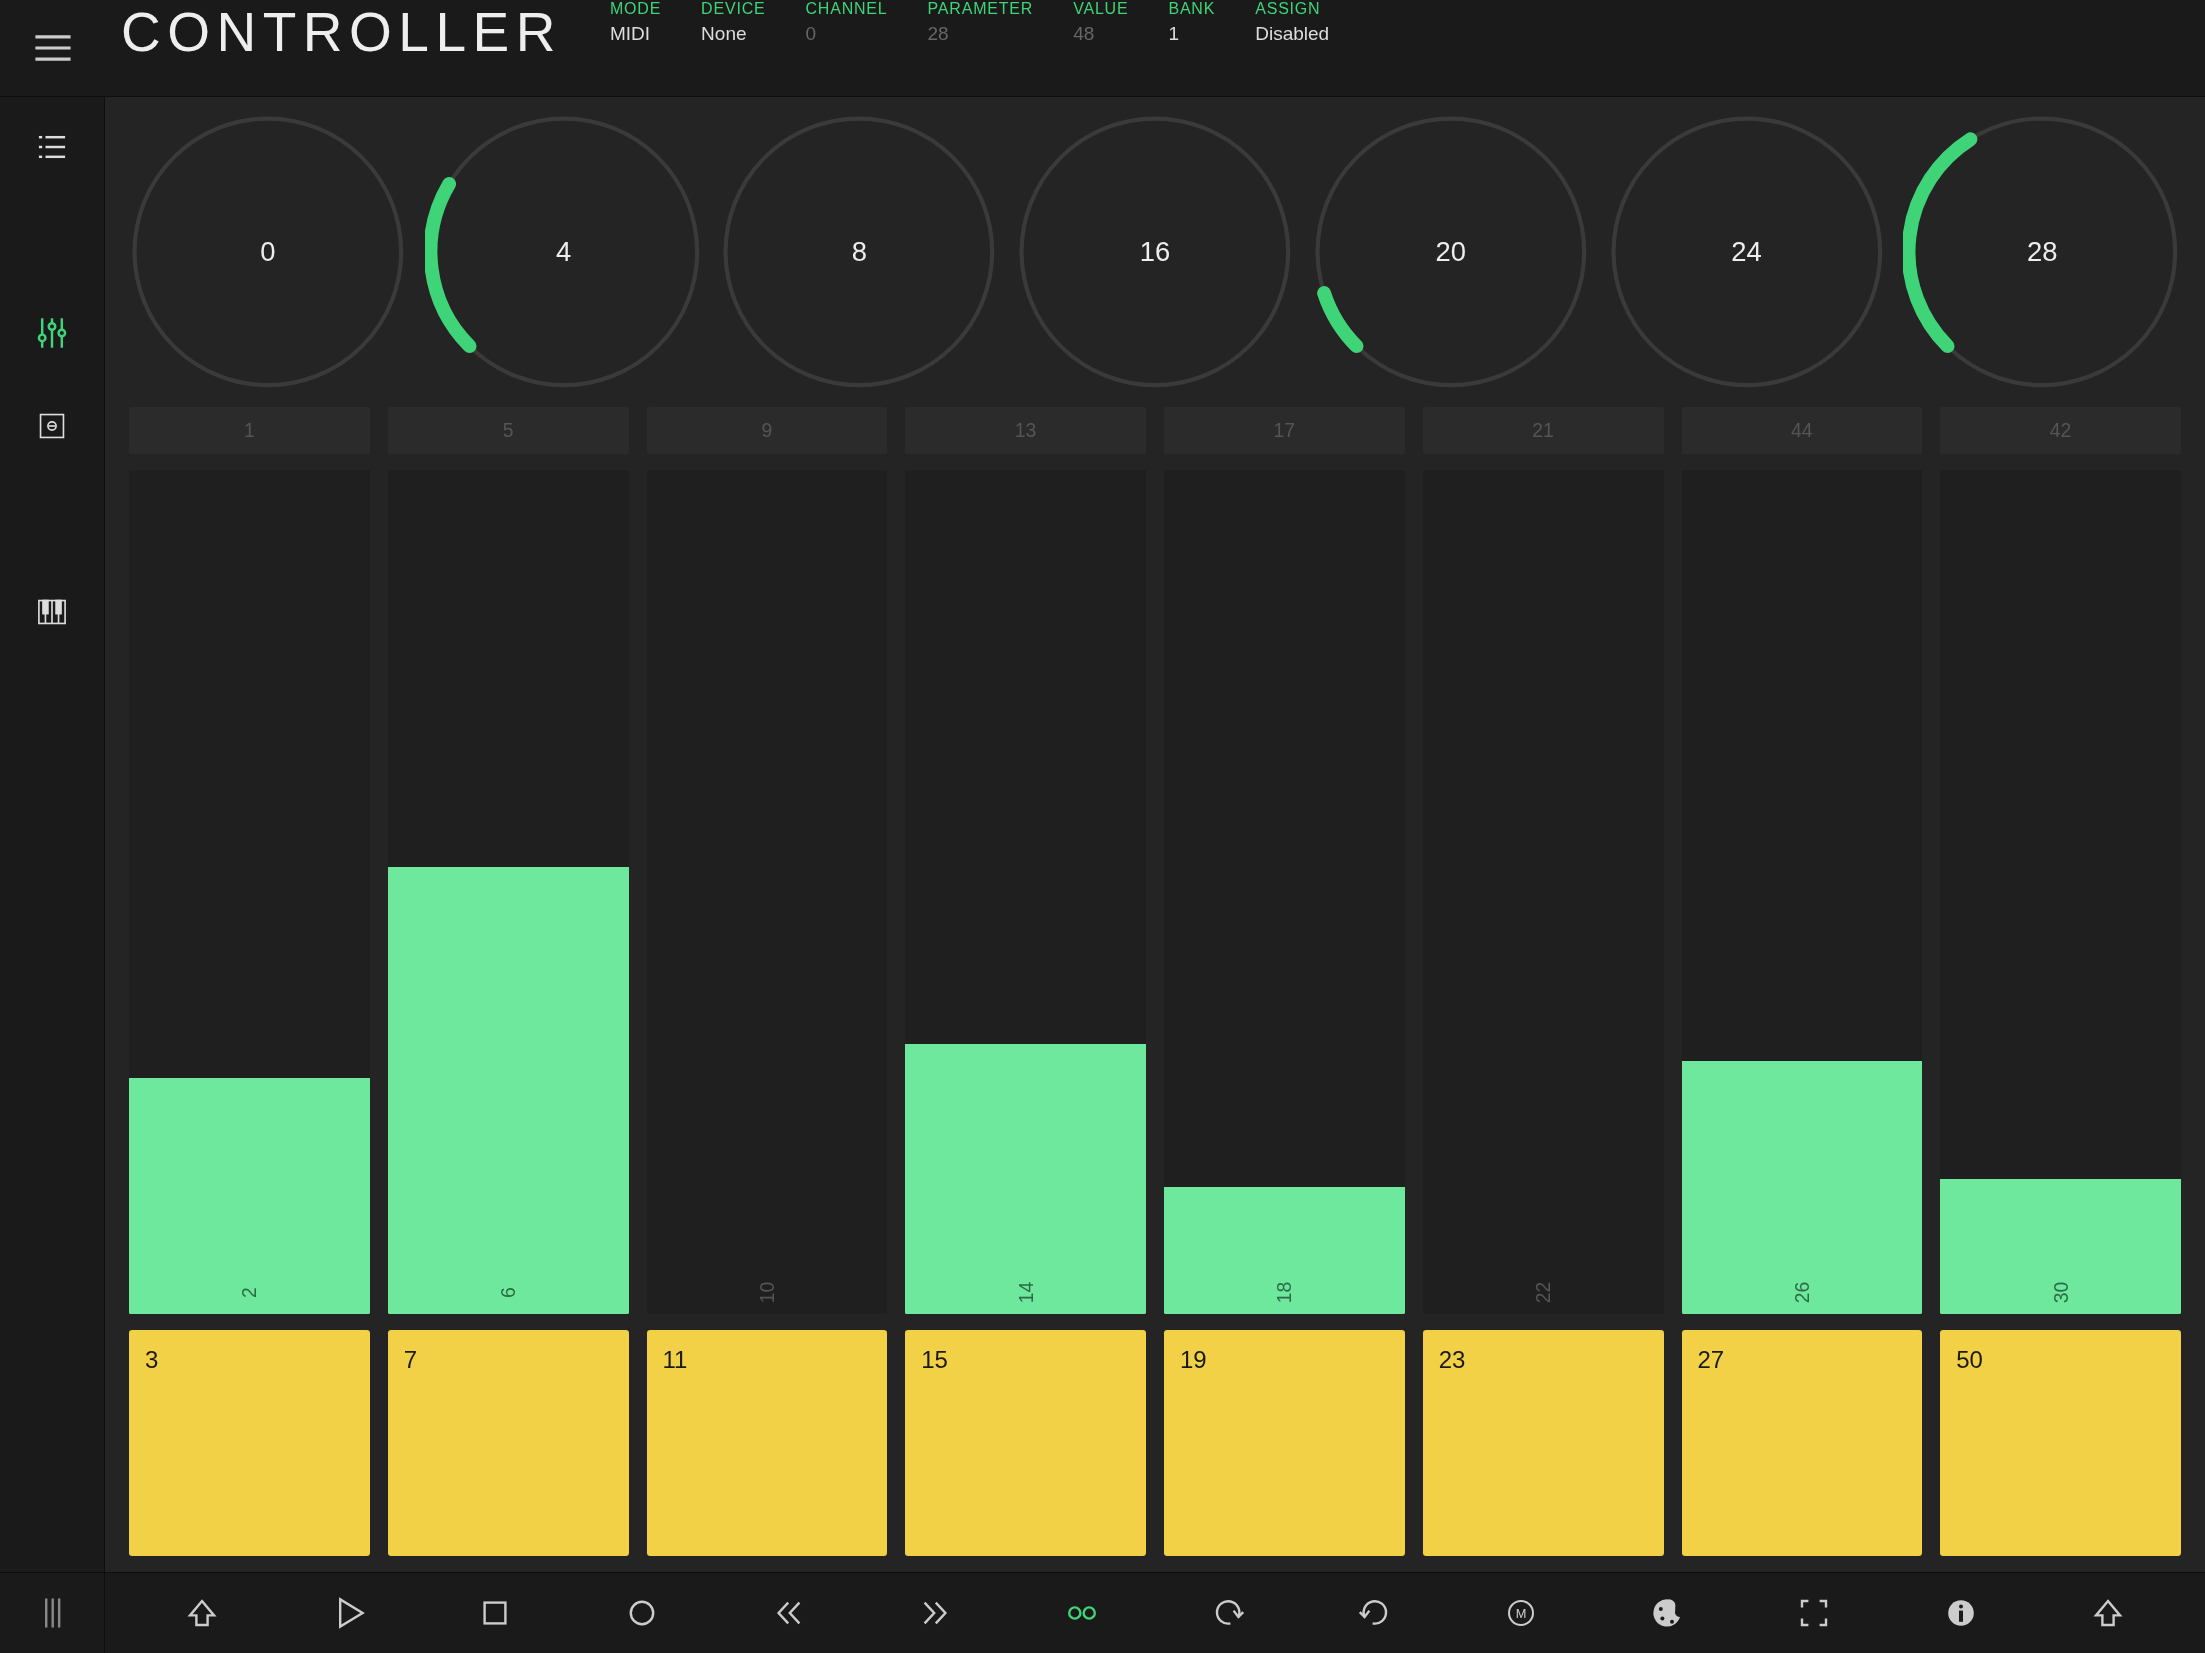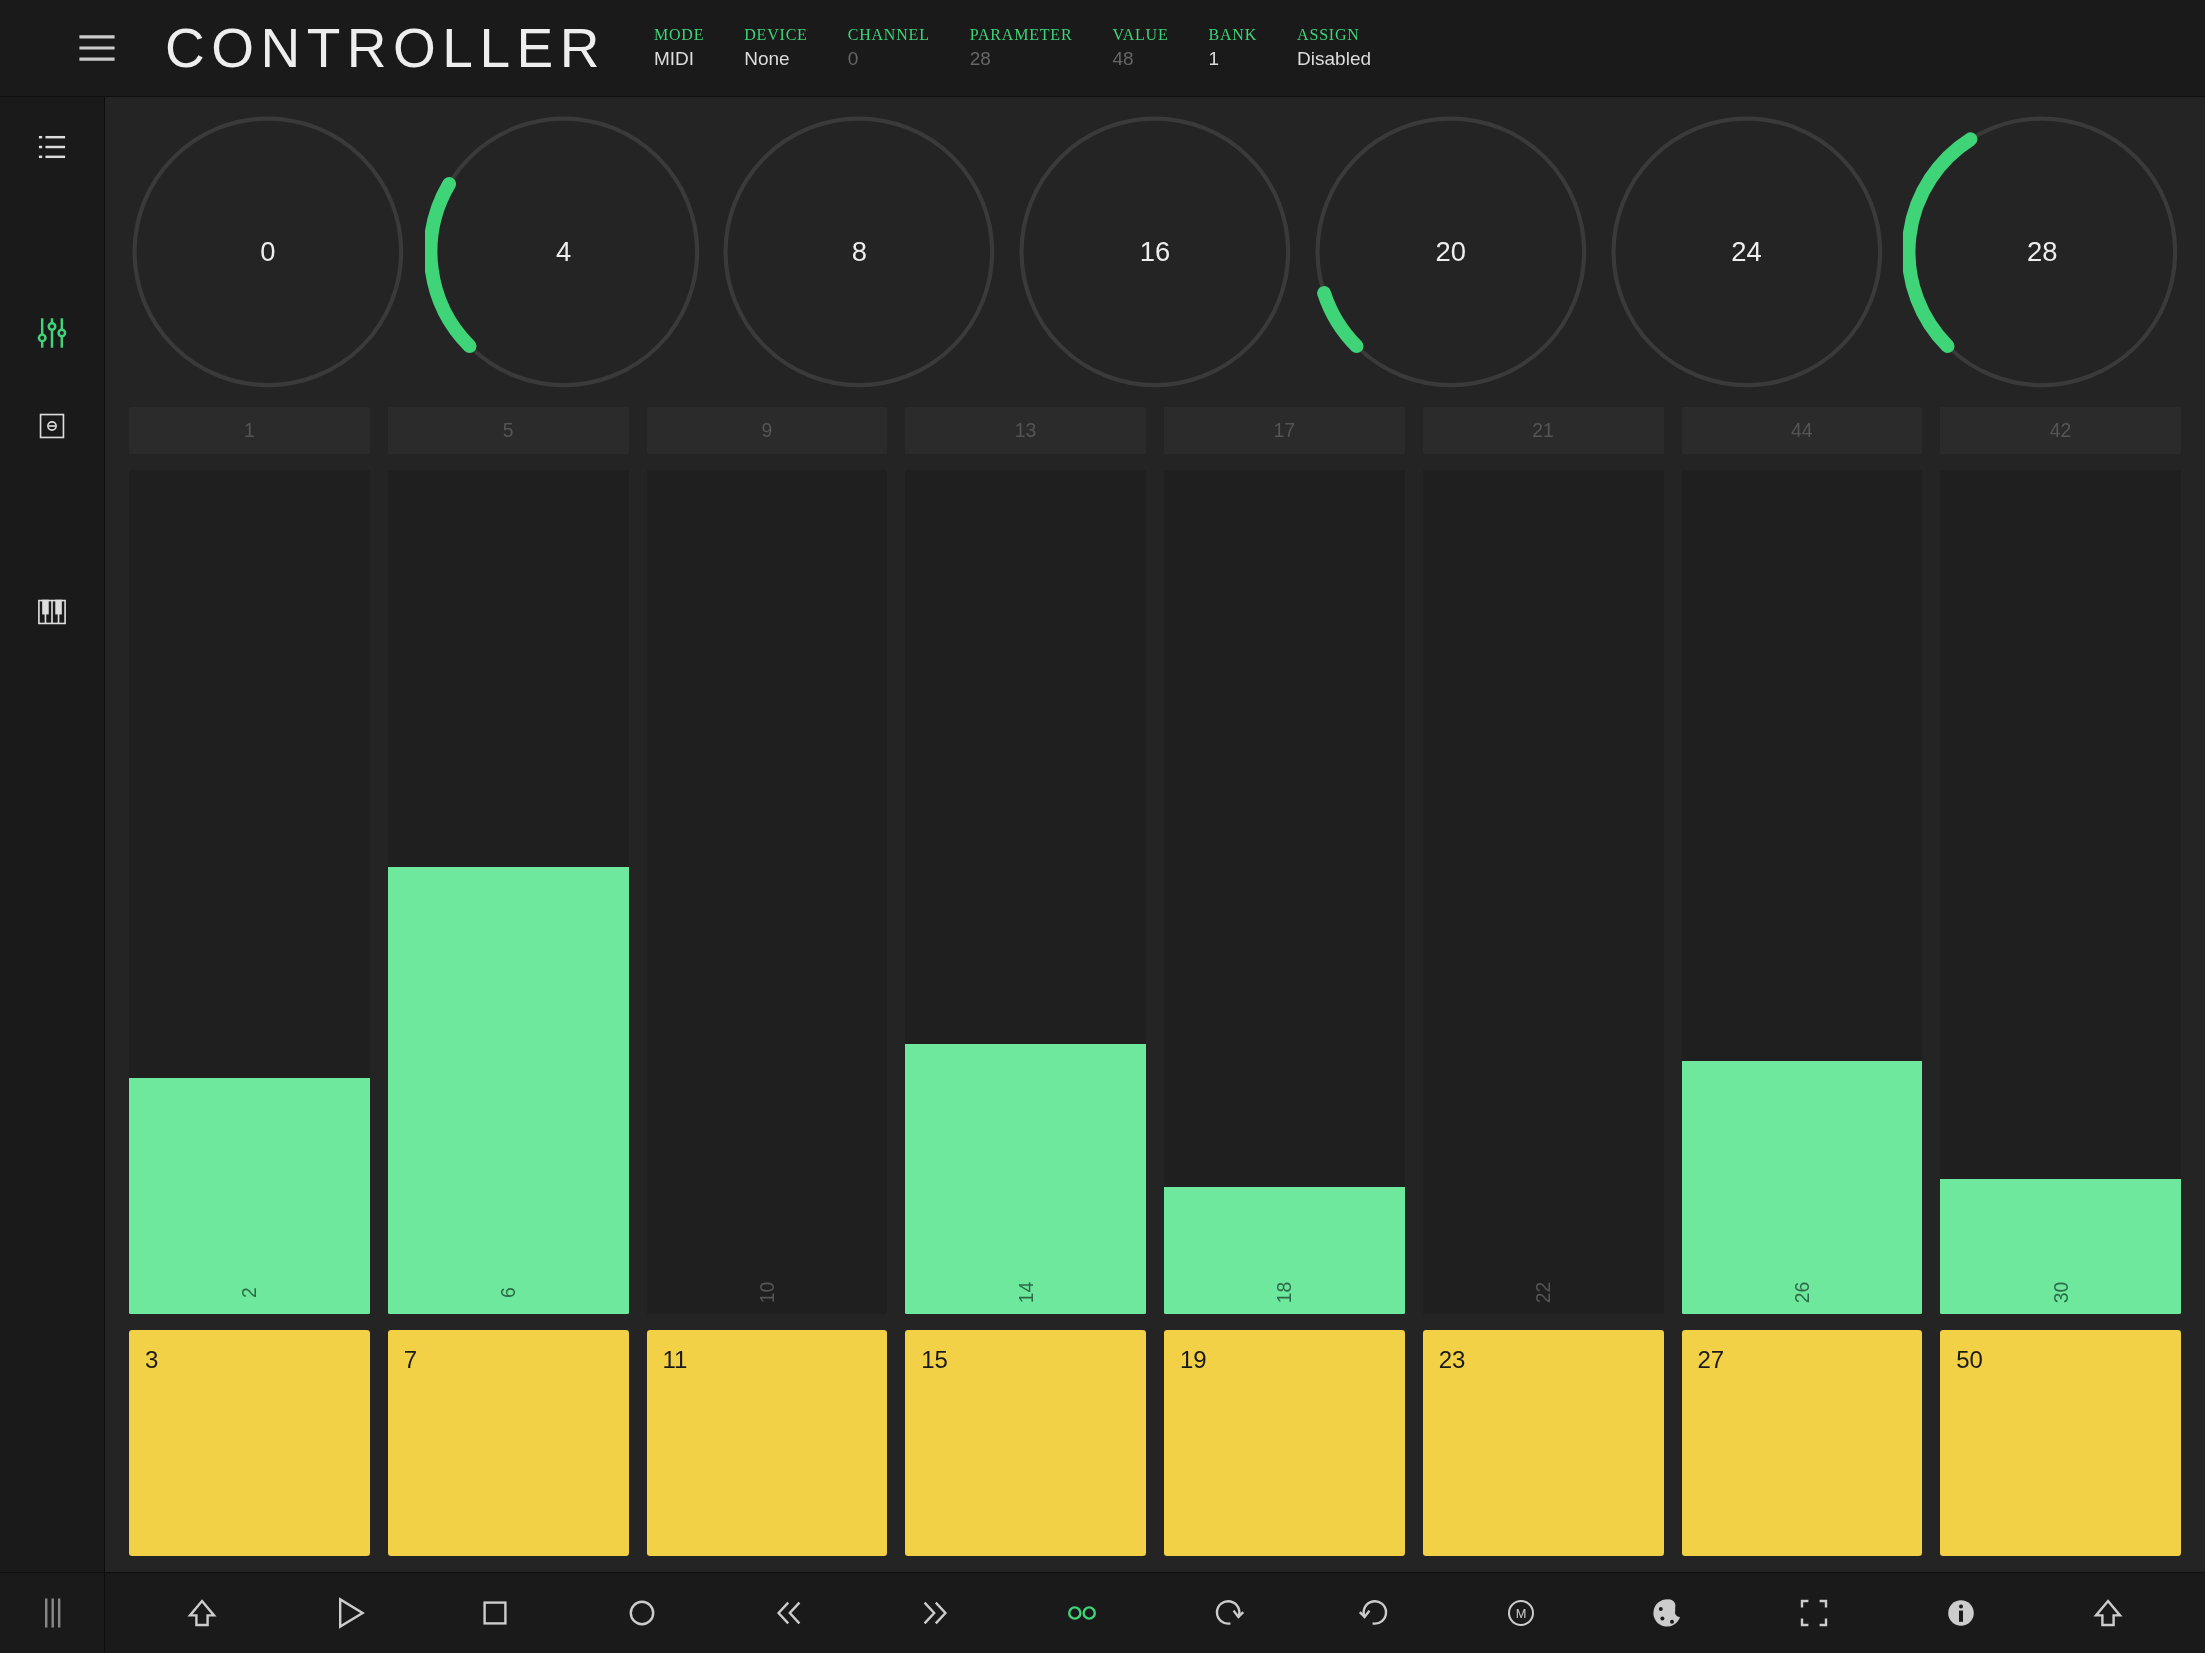--- a/index.html
+++ b/index.html
@@ -1,24 +1,24 @@
 <!DOCTYPE html>
 <html style="font-size:13px"><head>
 <meta charset="utf-8">
 <style>
 * { margin:0; padding:0; box-sizing:border-box; }
 html,body { width:2205px; height:1653px; background:#1a1a1a; font-family:-apple-system,"Helvetica Neue",Helvetica,Arial,sans-serif; overflow:hidden; color:#ddd; }
 .app { display:grid; grid-template-columns:105px 1fr; grid-template-rows:97px 1fr 81px; width:100%; height:100%; }
-.header { grid-column:1/3; display:flex; align-items:center; background:#1a1a1a; border-bottom:1.6px solid #0e0e0e;padding-left:44px; }
+.header { grid-column:1/3; display:flex; background:#1a1a1a; border-bottom:1.6px solid #0e0e0e; }
 .menu-btn { width:105px; height:100%; display:flex; align-items:center; justify-content:center; }
 .menu-btn svg { stroke:#ccc; }
 .title { font-size:55px; font-weight:200; letter-spacing:6.5px; color:#eee; margin-left:16px; margin-right:48px; }
 .status { display:flex; gap:40px; }
 .status-item { display:flex; flex-direction:column; gap:4.8px; }
-.status-label { font-size:16px; color:#3fd478; letter-spacing:0.8px;font-family:Liberation Serif, serif; }
+.status-label { font-size:16px; color:#3fd478; letter-spacing:0.8px; }
 .status-value { font-size:19px; color:#ddd; }
 .status-value.dim { color:#666; }
 .sidebar { grid-column:1; grid-row:2/4; background:#1a1a1a; border-right:1.6px solid #0e0e0e; display:flex; flex-direction:column; align-items:center; padding-top:32px; gap:57px; }
 .side-icon { width:36px; height:36px; display:flex; align-items:center; justify-content:center; cursor:pointer; }
 .side-icon svg { stroke:#ddd; fill:none; }
 .side-icon.active svg { stroke:#3fd478; }
 .main { grid-column:2; grid-row:2; background:#242424; padding:16px 24px; display:flex; flex-direction:column; gap:16px; }
 .knob-row { display:flex; gap:18px; }
 .knob { flex:1; aspect-ratio:1; position:relative; }
 .knob svg { position:absolute; inset:0; width:100%; height:100%; }

